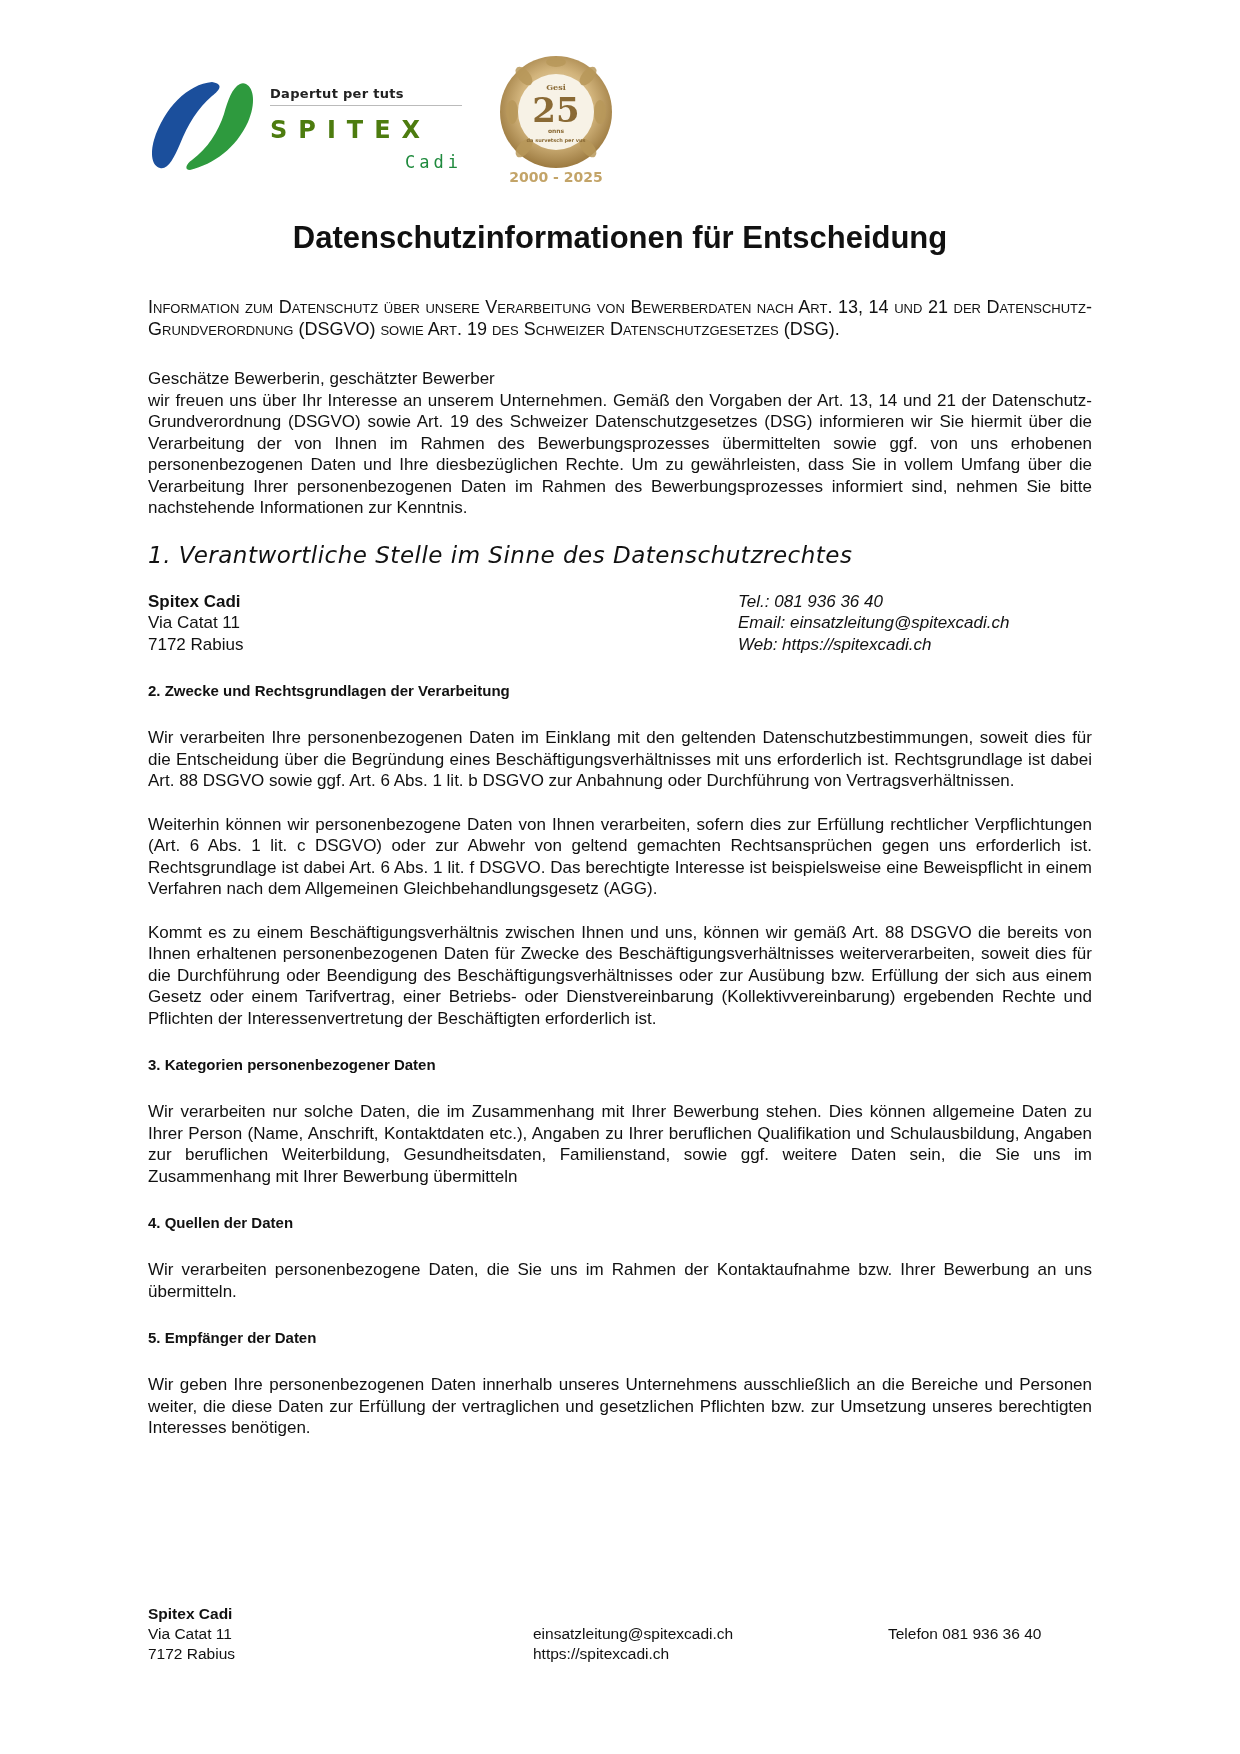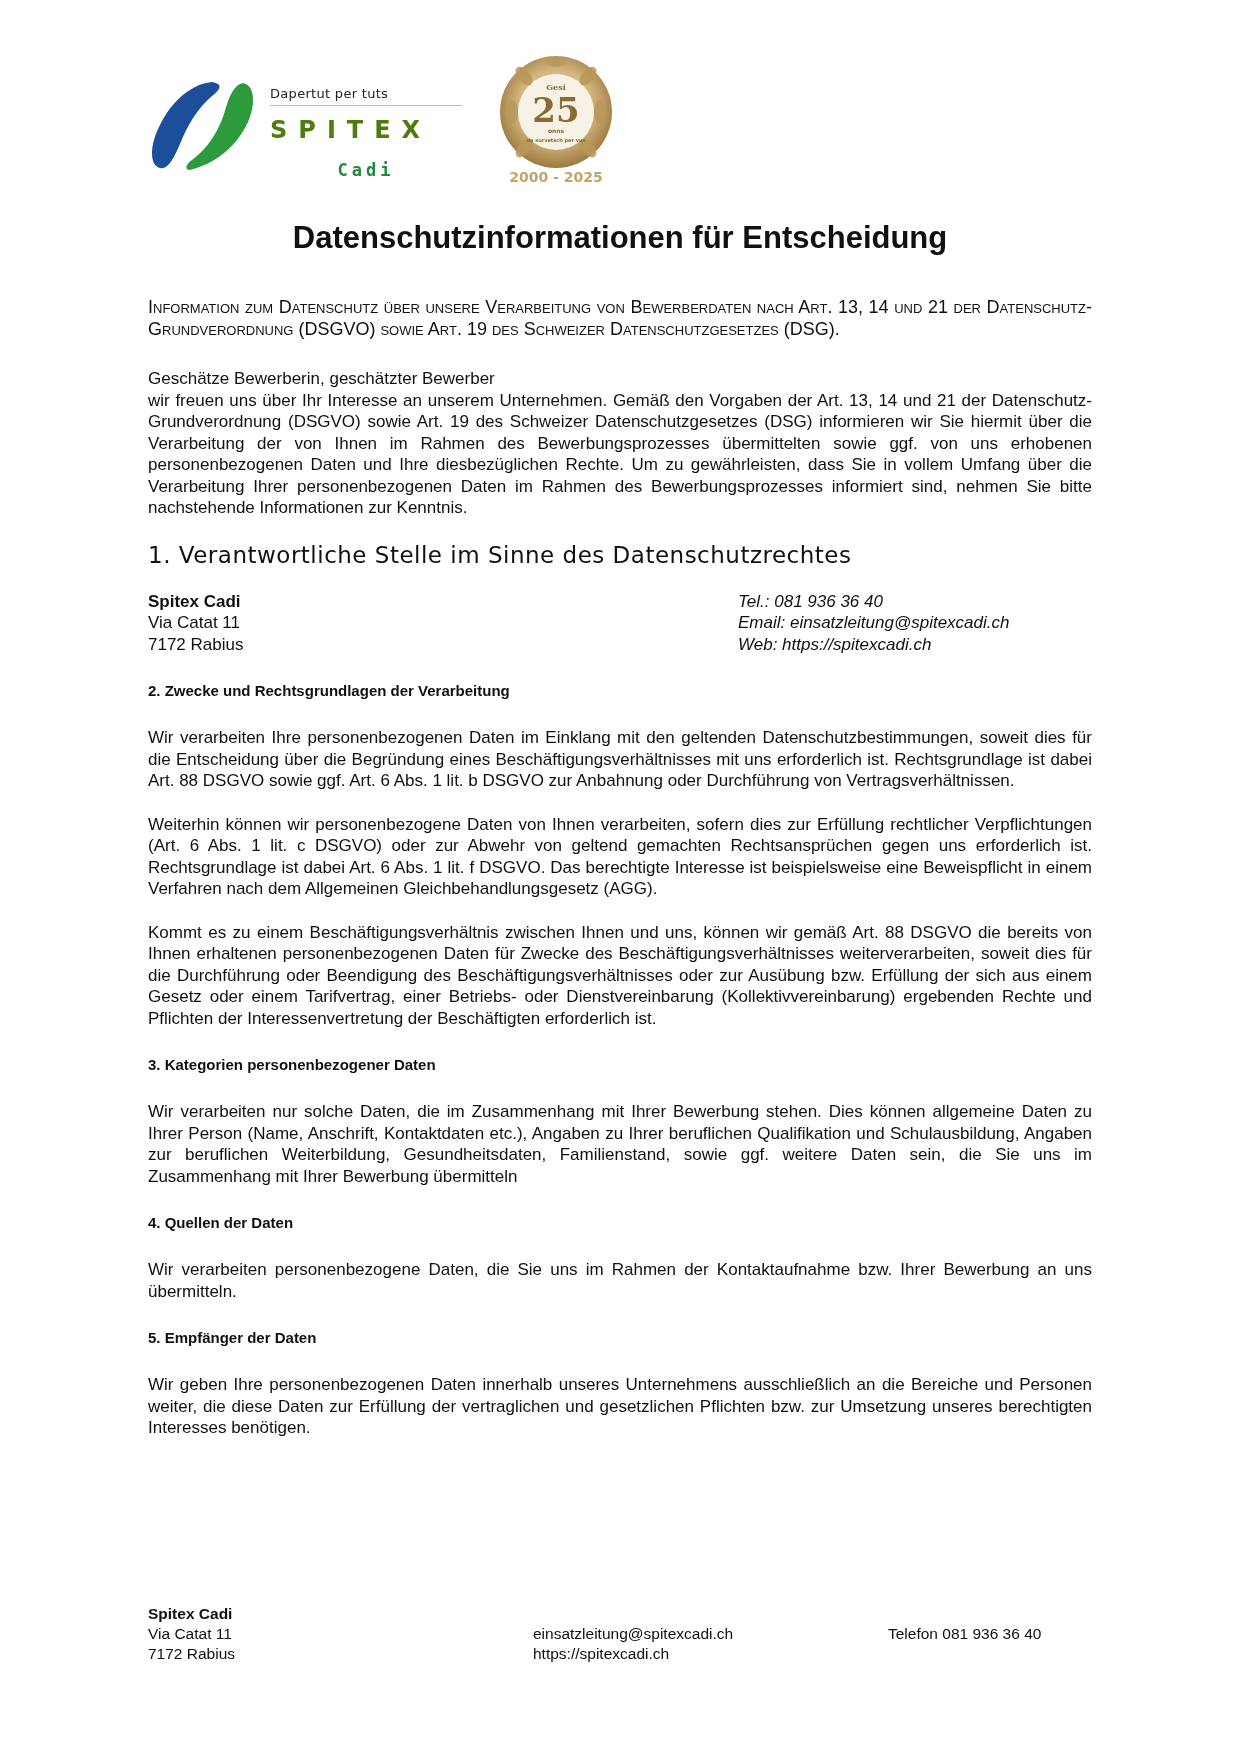--- a/index.html
+++ b/index.html
@@ -4,38 +4,38 @@
 <style>
   html, body { margin: 0; padding: 0; background: #ffffff; }
   body { width: 1240px; height: 1754px; position: relative; overflow: hidden;
          font-family: "Liberation Sans", sans-serif; color: #111; }
   .page { position: absolute; left: 0; top: 0; width: 1240px; height: 1754px; }
 
   
   .logo-swoosh { position: absolute; left: 150px; top: 78px; width: 106px; height: 92px; }
   .logo-text { position: absolute; left: 270px; top: 86px; width: 192px; }
   .tagline { font-family: "DejaVu Sans", sans-serif; font-size: 13px; color: #222; letter-spacing: 0.3px;
-             padding-bottom: 4px; border-bottom: 1px solid #bbb; }
+             padding-bottom: 4px; border-bottom: 1px solid #bbb; font-weight: bold; }
   .brand { font-family: "DejaVu Sans", sans-serif; font-weight: bold; font-size: 24px; letter-spacing: 11px;
            color: #4d7c0f; margin-top: 6px; line-height: 36px; }
-  .brand-sub { font-family: "DejaVu Sans Mono", monospace; font-weight: bold; font-size: 17px; color: #1f8a3d;
-               letter-spacing: 4px; text-align: center; margin-top: 12px; }
+  .brand-sub { font-family: "DejaVu Sans Mono", monospace; font-weight: normal; font-size: 17px; color: #1f8a3d;
+               letter-spacing: 4px; text-align: right; margin-top: 4px; }
   .badge { position: absolute; left: 494px; top: 52px; width: 124px; height: 140px; }
 
   .title { position: absolute; left: 0; width: 1240px; top: 220px; text-align: center;
            font-size: 31px; font-weight: bold; }
 
   .content { position: absolute; left: 148px; width: 944px; top: 296px; font-size: 17px; line-height: 21.5px; }
   .smallcaps { font-variant: small-caps; text-align: justify; font-size: 18px; line-height: 22px; }
   .justify { text-align: justify; }
   p { margin: 0; }
   .gap-lg { height: 28px; }
   .gap-md { height: 22px; }
   h2 { margin: 0; font-size: 15px; font-weight: bold; line-height: 28px; }
-  h2.dejavu { font-family: "DejaVu Sans", sans-serif; font-weight: normal; font-size: 23px; letter-spacing: 0.5px; }
+  h2.dejavu { font-family: "DejaVu Sans", sans-serif; font-weight: normal; font-size: 23px; letter-spacing: 0.5px; font-style: italic; }
 
   .contact { display: flex; }
   .contact .col-left { width: 590px; }
   .contact .col-right { flex: 1; font-style: italic; }
   .bold { font-weight: bold; }
 
   .footer { position: absolute; left: 148px; top: 1604px; width: 944px; font-size: 15.5px; line-height: 20px; display: flex; }
   .footer .f1 { width: 385px; }
   .footer .f2 { width: 355px; padding-top: 20px; }
   .footer .f3 { flex: 1; padding-top: 20px; }

